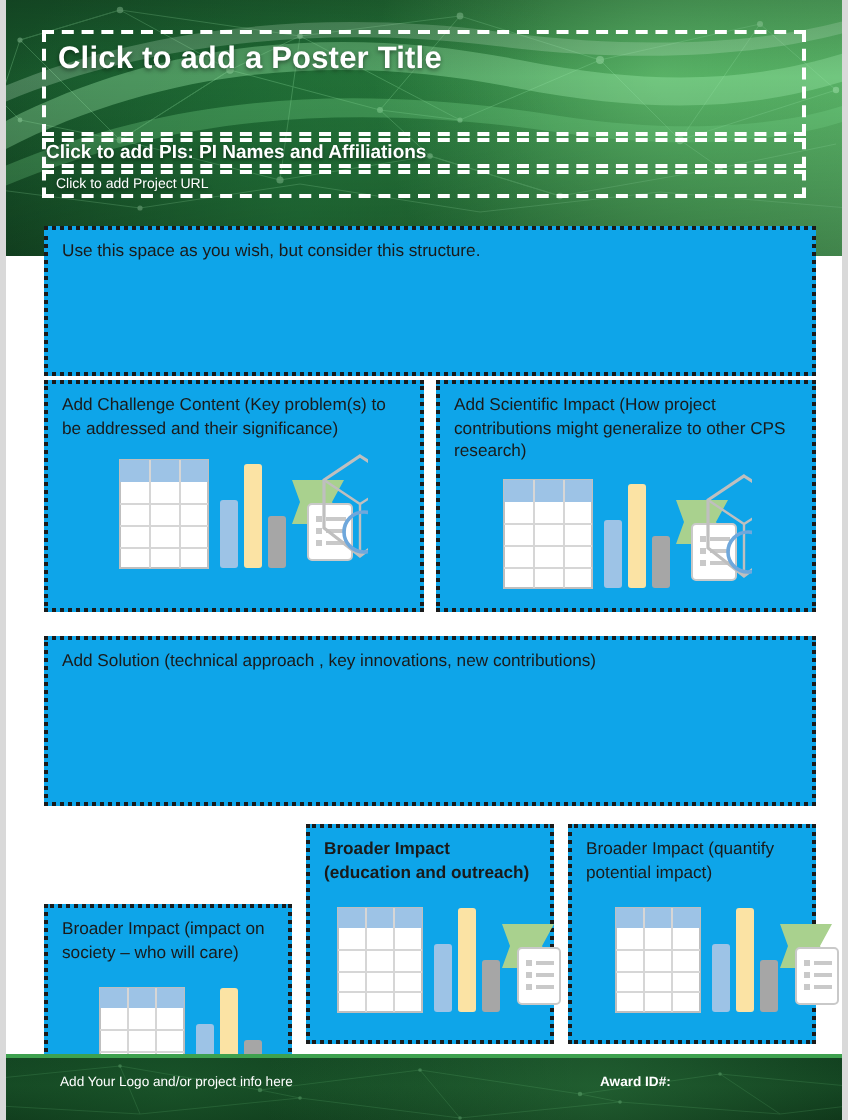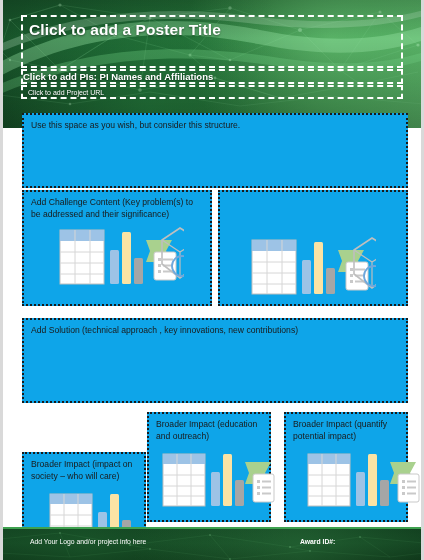--- a/index.html
+++ b/index.html
@@ -76,21 +76,21 @@
   .box .label{
     position:absolute;left:7px;top:5px;right:6px;
     font-size:8.6px;line-height:1.35;color:#1a1a1a;
   }
 
   #box-intro{left:19px;top:113px;width:386px;height:75px;}
   #box-challenge{left:19px;top:190px;width:190px;height:116px;}
   #box-scientific{left:215px;top:190px;width:190px;height:116px;}
   #box-solution{left:19px;top:318px;width:386px;height:85px;}
   #box-society{left:19px;top:412px;width:124px;height:110px;margin-top:40px;}
-  #box-education{left:144px;top:412px;width:124px;height:110px;}
+  #box-education{left:150px;top:412px;width:124px;height:110px;font-weight:bold;}
   #box-quantify{left:281px;top:412px;width:124px;height:110px;}
 
   .icons{position:absolute;}
   #icons-challenge{left:34px;top:34px;}
   #icons-scientific{left:30px;top:44px;}
   #icons-society{left:24px;top:36px;}
   #icons-education{left:12px;top:36px;}
   #icons-quantify{left:20px;top:36px;}
 
   
@@ -217,20 +217,21 @@
       <g>
         <path d="M122 2 L141 14 L141 38 L122 52 L104 38 L104 14 Z" fill="none" stroke="#bfbfbf" stroke-width="1.6"></path>
         <path d="M104 14 L122 26 L141 14 M122 26 L122 52" fill="none" stroke="#bfbfbf" stroke-width="1.2"></path>
         <circle cx="124" cy="40" r="10" fill="none" stroke="#6fa8dc" stroke-width="1.8"></circle>
         <line x1="131" y1="47" x2="140" y2="58" stroke="#6fa8dc" stroke-width="1.8"></line>
       </g>
     </svg>
   </div>
 
   <div class="box" id="box-scientific">
+    <div class="label">Add Scientific Impact (How project contributions might generalize to other CPS research)</div>
     <svg class="icons" id="icons-scientific" width="126" height="62" viewBox="0 0 126 62">
       <g>
         <rect x="2" y="4" width="44" height="54" fill="#ffffff" stroke="#bfbfbf" stroke-width="1"></rect>
         <rect x="2" y="4" width="44" height="11" fill="#9dc3e6"></rect>
         <line x1="2" y1="26" x2="46" y2="26" stroke="#d6d6d6" stroke-width="1"></line>
         <line x1="2" y1="37" x2="46" y2="37" stroke="#d6d6d6" stroke-width="1"></line>
         <line x1="2" y1="48" x2="46" y2="48" stroke="#d6d6d6" stroke-width="1"></line>
         <line x1="17" y1="4" x2="17" y2="58" stroke="#d6d6d6" stroke-width="1"></line>
         <line x1="32" y1="4" x2="32" y2="58" stroke="#d6d6d6" stroke-width="1"></line>
       </g>

